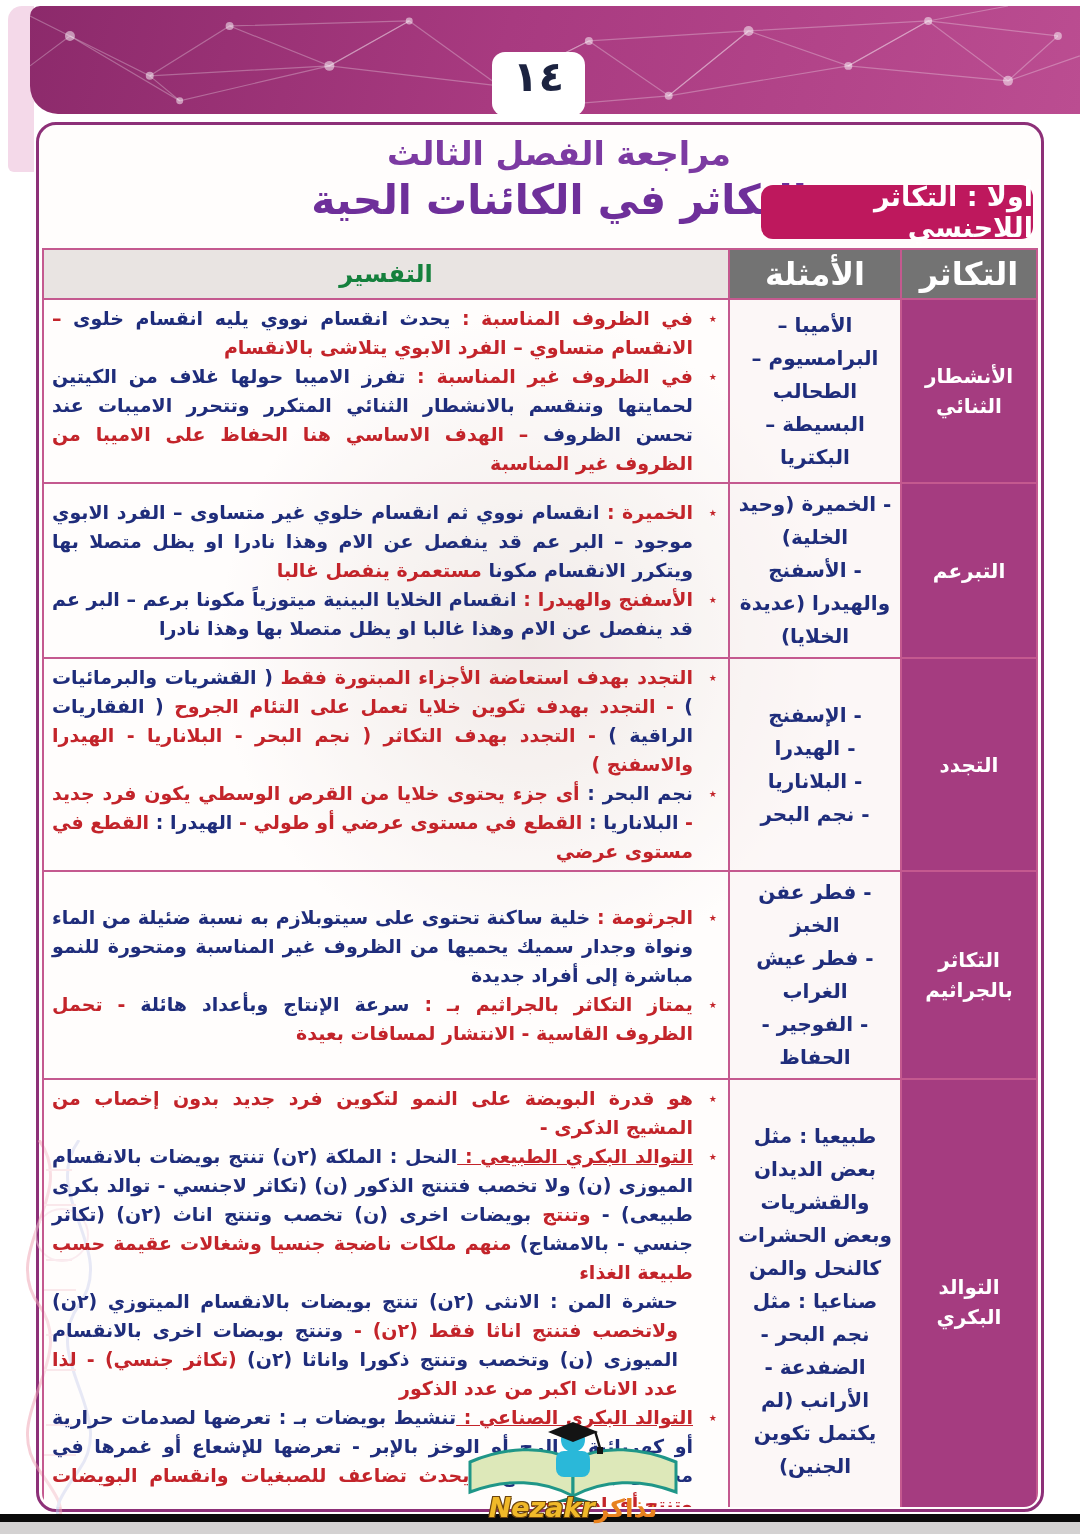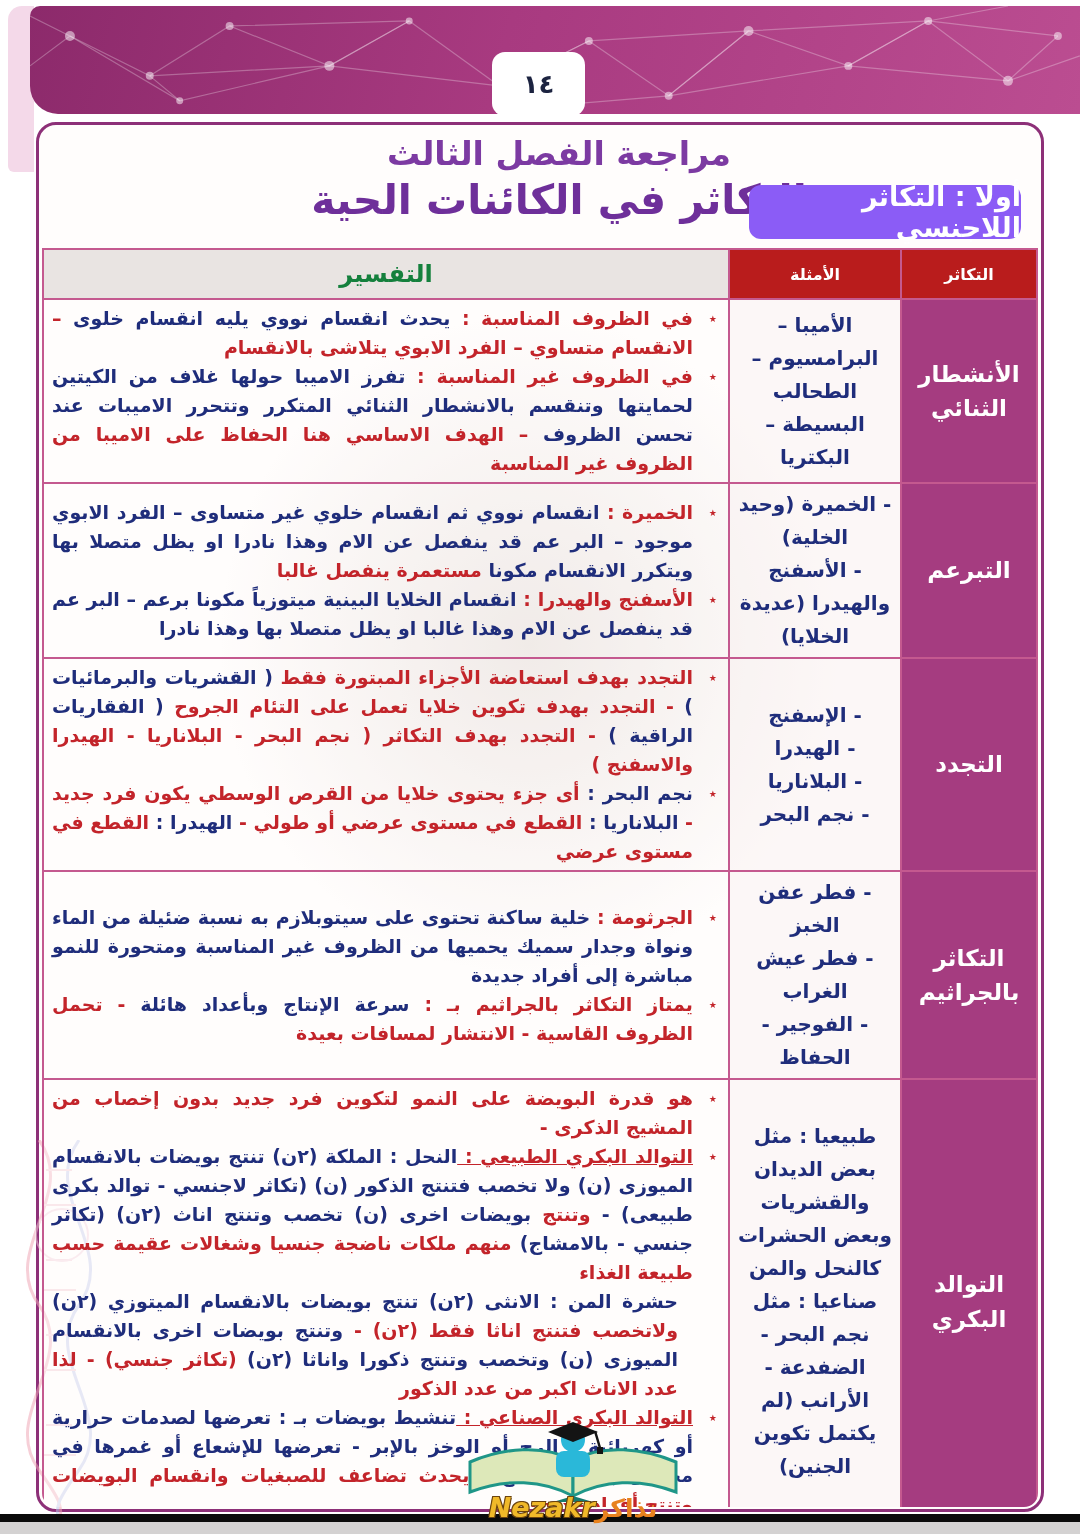--- a/index.html
+++ b/index.html
@@ -16,42 +16,42 @@
     background:linear-gradient(105deg,#8c2a6b 0%,#a83a80 45%,#bb4d91 100%);
     border-radius:10px 0 0 28px;overflow:hidden;}
   .banner svg{position:absolute;inset:0;}
   .brand-bubble-outer{position:absolute;right:0;top:0;width:474px;height:122px;
     background:#b5388a;border-radius:85px 0 0 85px;}
   .brand-bubble{position:absolute;left:6px;top:4px;right:0;bottom:4px;background:#ffffff;
     border-radius:80px 0 0 80px;display:flex;align-items:center;justify-content:flex-start;
     padding:0 26px 0 40px;}
   .brand-title{color:#bf3d8c;font-size:41px;font-weight:bold;letter-spacing:-1px;white-space:nowrap;}
   .page-tab{position:absolute;left:492px;top:52px;width:93px;height:64px;background:#ffffff;
-    border-radius:13px;display:flex;align-items:center;justify-content:center;
-    font-size:26px;font-weight:bold;color:#1c2340;}
+    border-radius:13px;display:flex;align-items:flex-start;justify-content:center;
+    font-size:42px;font-weight:bold;color:#1c2340;}
   
   .main-box{position:absolute;left:36px;top:122px;width:1008px;height:1390px;
     border:3px solid #8d3078;border-radius:20px;background:#fffdfc;overflow:hidden;}
   .titles{position:absolute;top:8px;left:200px;width:640px;text-align:center;z-index:2;}
   .review-title{font-size:33px;font-weight:bold;color:#7c3aa2;line-height:1.3;}
   .main-title{font-size:41px;font-weight:bold;color:#6e2f9a;line-height:1.2;}
-  .section-badge{position:absolute;top:60px;right:20px;width:272px;height:54px;background:#8b5cf6;
+  .section-badge{position:absolute;top:60px;right:8px;width:272px;height:54px;background:#be185d;
     border-radius:12px;color:#ffffff;font-size:27px;font-weight:bold;
     display:flex;align-items:center;justify-content:center;z-index:2;}
   .face-watermark{position:absolute;top:190px;left:180px;width:620px;height:660px;border-radius:50%;
     background:radial-gradient(closest-side,rgba(198,182,172,0.38),rgba(198,182,172,0));z-index:0;}
   
   .table-wrap{position:absolute;top:123px;left:3px;right:3px;bottom:2px;
     border-radius:0 0 14px 14px;overflow:hidden;z-index:1;}
   table.rep{width:100%;height:100%;border-collapse:collapse;table-layout:fixed;direction:rtl;}
   table.rep th,table.rep td{border:2px solid #c4598f;}
   tr.hdr{height:50px;}
-  th.h-type,th.h-examples{background:#b91c1c;color:#ffffff;font-size:16px;font-weight:bold;margin-top:40px;}
+  th.h-type,th.h-examples{background:#737373;color:#ffffff;font-size:32px;font-weight:bold;margin-top:40px;}
   th.h-explain{background:#e9e4e2;color:#15803d;font-size:24px;font-weight:bold;}
-  td.type-cell{background:#a53c80;color:#ffffff;font-size:23px;font-weight:bold;
+  td.type-cell{background:#a53c80;color:#ffffff;font-size:20px;font-weight:bold;
     text-align:center;vertical-align:middle;padding:4px;line-height:1.5;}
   td.examples-cell{background:rgba(250,242,242,0.55);color:#1f2d7b;font-weight:bold;font-size:20px;
     text-align:center;vertical-align:middle;white-space:pre-line;line-height:1.65;padding:4px 6px;margin-left:32px;}
   td.explain-cell{background:rgba(255,253,252,0.35);vertical-align:middle;padding:4px 8px;}
   tbody.rows tr:nth-child(1){height:150px;}
   tbody.rows tr:nth-child(2){height:155px;}
   tbody.rows tr:nth-child(3){height:177px;}
   tbody.rows tr:nth-child(4){height:160px;}
   tbody.rows tr:nth-child(5){height:330px;}
   .bullet{position:relative;padding-right:27px;text-align:justify;

